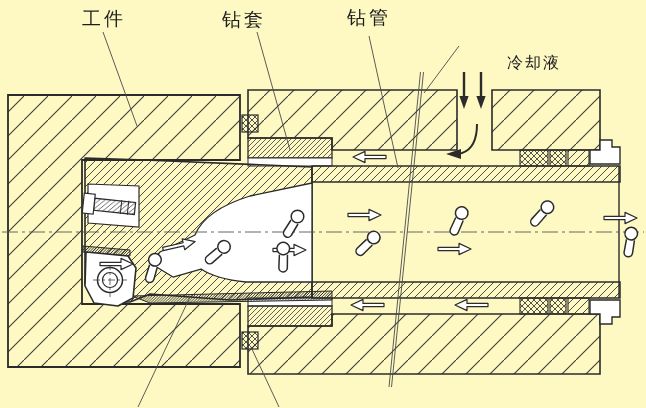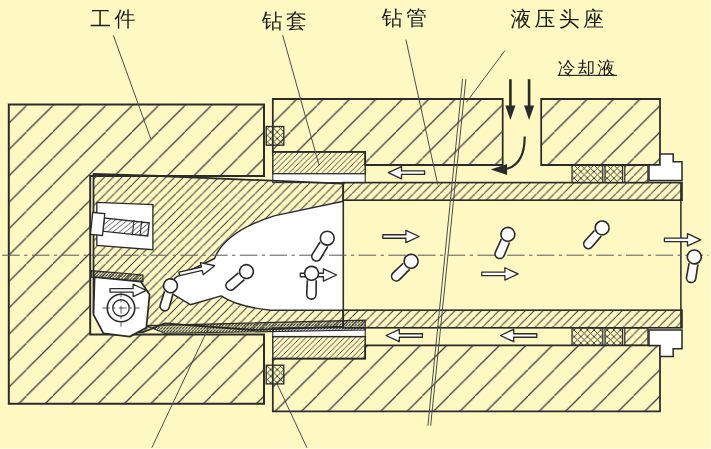--- a/index.html
+++ b/index.html
@@ -5,21 +5,21 @@
   html,body{margin:0;padding:0;background:#fff;}
   #stage{
     position:relative;width:646px;height:408px;background:#fef9c3;
     font-family:"Liberation Serif","DejaVu Serif",serif;overflow:hidden;padding-left:20px;
   }
   #stage svg{position:absolute;left:0;top:0;}
   .lbl{
     position:absolute;color:#1c1c1c;font-size:19px;letter-spacing:3px;
     white-space:nowrap;line-height:1;
   }
-  .lbl.small{font-size:16px;letter-spacing:2px;text-decoration:underline;}
+  .lbl.small{font-size:16px;letter-spacing:2px;}
 </style>
 </head>
 <body>
 
 <div id="stage">
 <svg width="646" height="408" viewBox="0 0 646 408">
   <defs>
 
     <pattern id="hatchW" patternUnits="userSpaceOnUse" width="24" height="24">
       <path d="M-1,25 L25,-1" stroke="#3a3a3a" stroke-width="1.1" fill="none"></path>
@@ -158,17 +158,16 @@
     <line x1="369" y1="36" x2="398" y2="168"></line>
     <line x1="459" y1="46" x2="424" y2="93"></line>
     <line x1="420.5" y1="72" x2="389" y2="387"></line>
     <line x1="423.5" y1="72" x2="391.5" y2="387"></line>
     <line x1="190" y1="297" x2="138" y2="407"></line>
     <line x1="251" y1="347" x2="279" y2="407"></line>
   </g>
 </svg>
 
 <div class="lbl" style="left:82px;top:9px">工件</div>
-<div class="lbl" style="left:238px;top:10px">钻套</div>
+<div class="lbl" style="left:222px;top:10px">钻套</div>
 <div class="lbl" style="left:347px;top:8px">钻管</div>
-<div class="lbl" style="left:464px;top:9px">液压头座</div>
 <div class="lbl small" style="left:507px;top:55px">冷却液</div>
 </div>
 
 </body></html>

